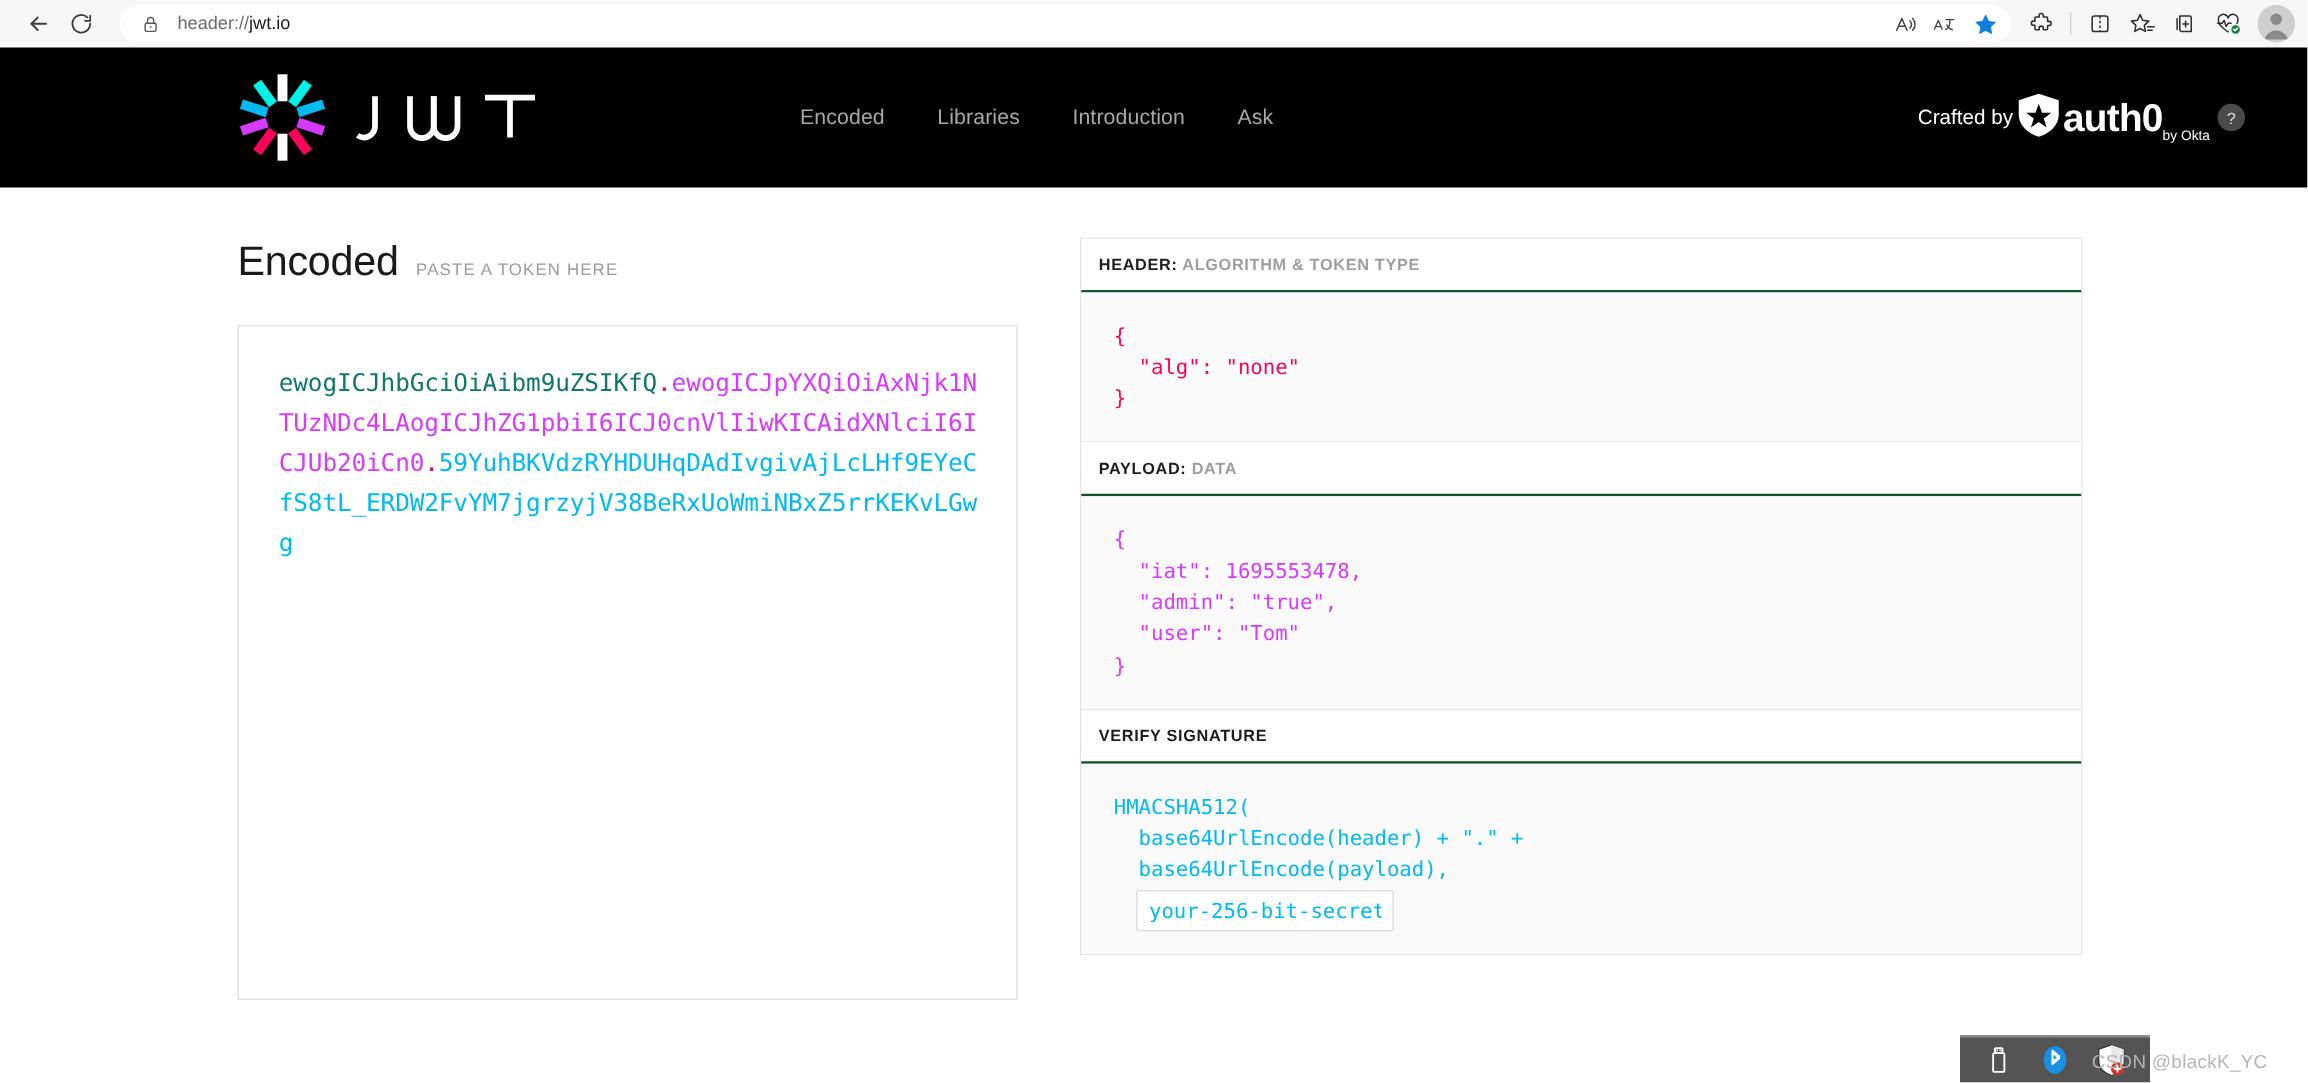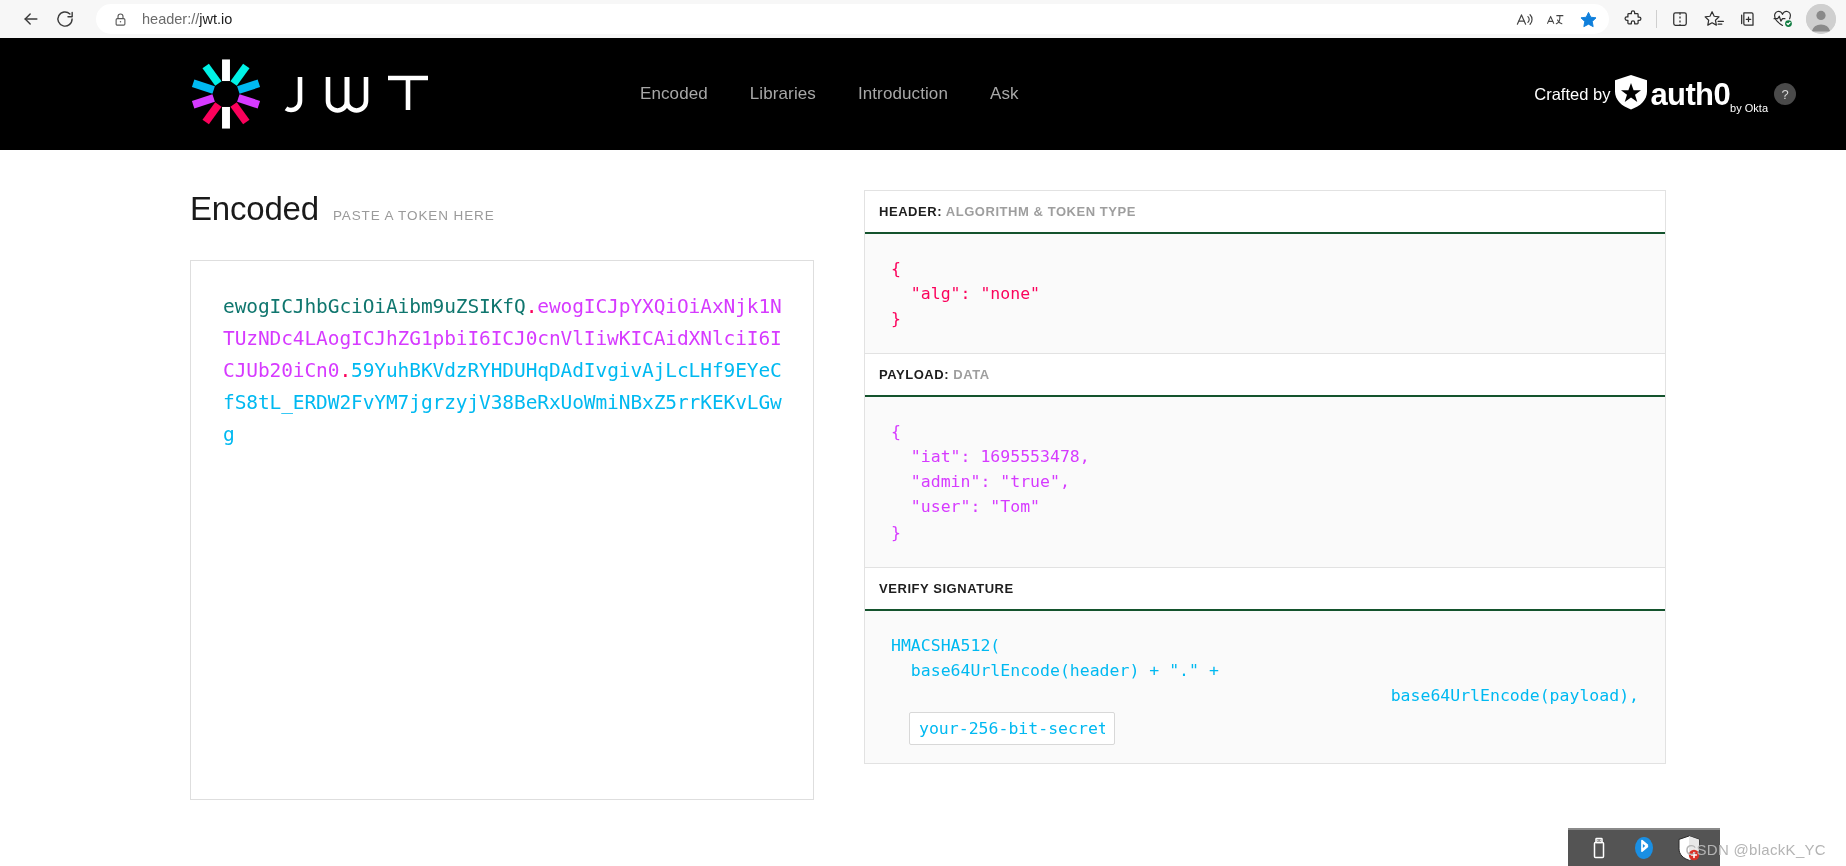--- a/index.html
+++ b/index.html
@@ -216,21 +216,21 @@
     padding: 0 8px;
     border-top: 2px solid #8a8a8a;
   }
   .tray-ico {
     width: 30px; height: 30px;
     display: flex; align-items: center; justify-content: center;
     cursor: pointer;
   }
   .watermark {
     position: absolute;
-    right: 20px;
+    right: 32px;
     bottom: 8px;
     color: #b4b4b4;
     font-size: 15px;
     letter-spacing: .3px;
     white-space: nowrap;
   }
 </style>
 </head>
 <body>
 
@@ -442,21 +442,21 @@
   "admin": "true",
   "user": "Tom"
 }</div>
     </div>
 
     <div class="dec-panel" style="border-top:none;">
       <div class="dec-label">VERIFY SIGNATURE</div>
       <div class="dec-body sig-body c-sig" style="white-space:normal;">
         <div style="white-space:pre;">HMACSHA512(</div>
         <div style="white-space:pre;">  base64UrlEncode(header) + "." +</div>
-        <div style="white-space:pre;text-align:right;">  base64UrlEncode(payload),</div>
+        <div style="white-space:pre;">  base64UrlEncode(payload),</div>
         <input class="secret-input" type="text" value="your-256-bit-secret" style="">
       </div>
     </div>
   </div>
 
   <div class="tray-popup">
     <span class="tray-ico">
       <svg width="16" height="24" viewBox="0 0 16 24" fill="none" stroke="#ffffff" stroke-width="1.5">
         <rect x="3.5" y="6.5" width="9" height="15" rx="1"></rect>
         <rect x="5" y="2.5" width="6" height="4" rx=".6"></rect>

